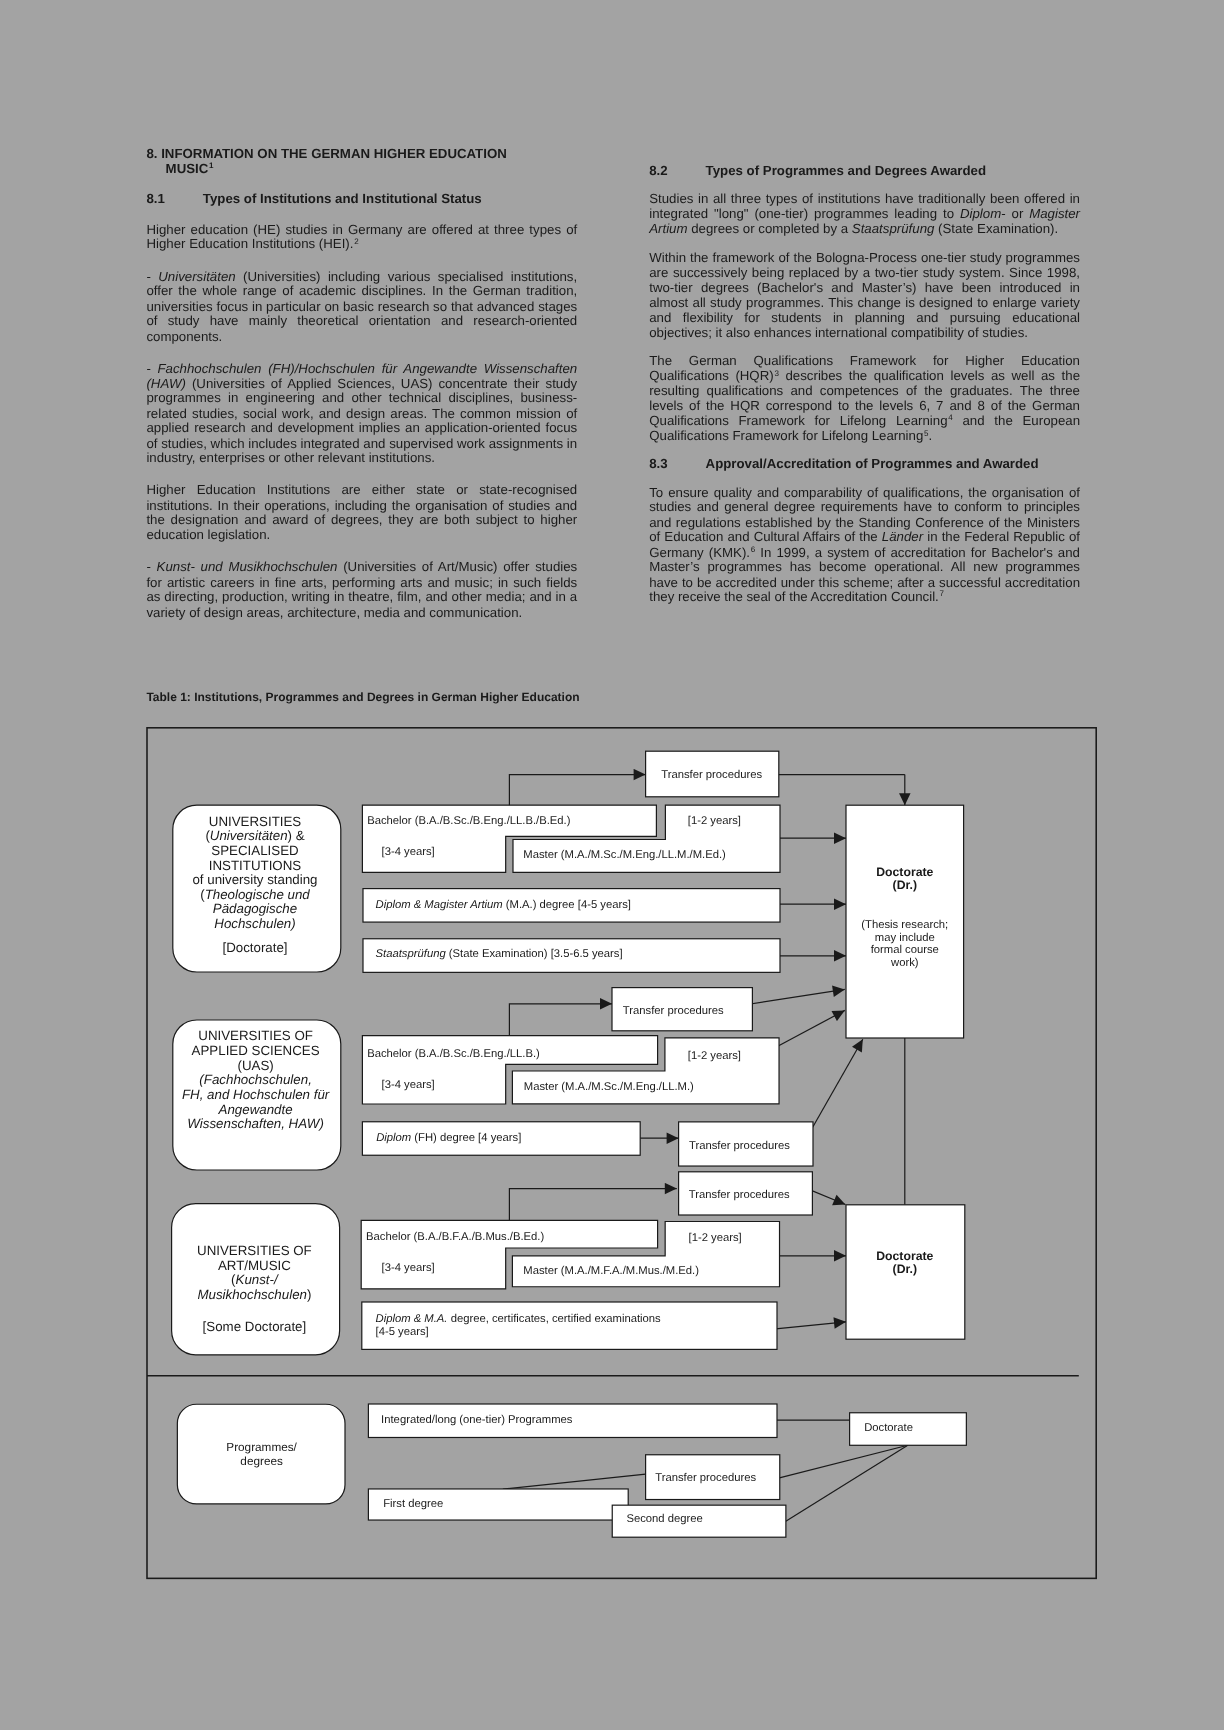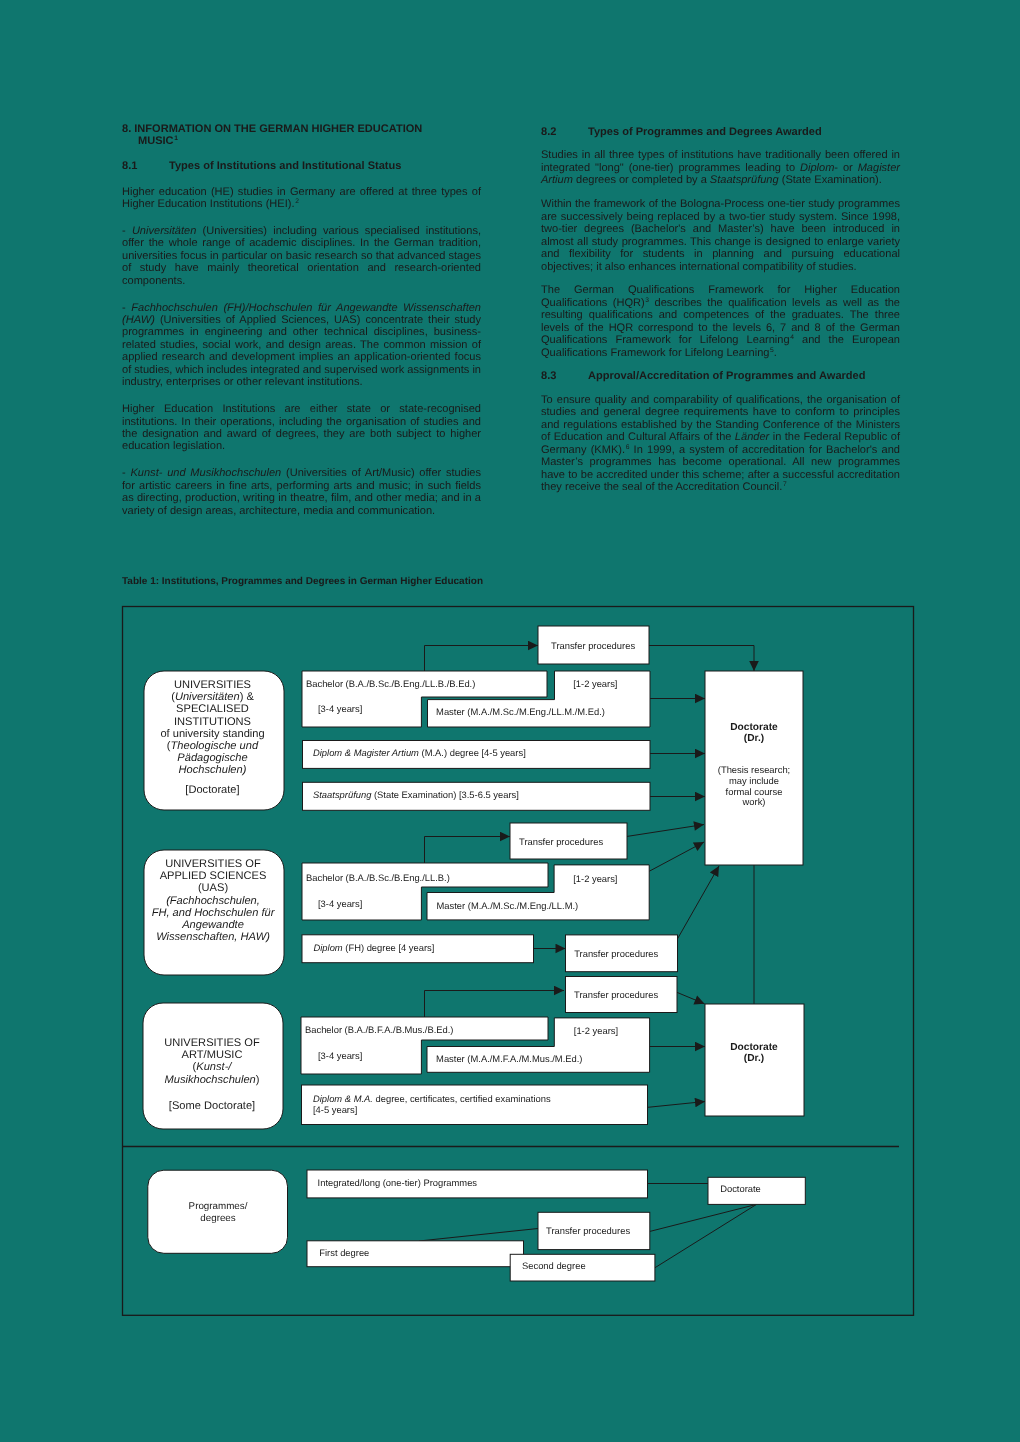--- a/index.html
+++ b/index.html
@@ -1,21 +1,21 @@
 <!DOCTYPE html>
 <html><head>
 <meta charset="utf-8">
 <title>Information on the German Higher Education System</title>
 <style>
   html,body{margin:0;padding:0;background:#fff;}
   body{width:1020px;height:1442px;font-family:"Liberation Sans",sans-serif;color:#1a1a1a;-webkit-font-smoothing:antialiased;text-rendering:geometricPrecision;}
-  .page{position:relative;width:1020px;height:1442px;overflow:hidden;background:#0f766e;}
+  .page{position:relative;width:1020px;height:1442px;overflow:hidden;background:#a3a3a3;}
   .col{position:absolute;width:359px;font-size:11.05px;line-height:12.42px;text-align:justify;}
   .colL{left:122px;top:122.5px;}
-  .colR{left:541px;top:126px;line-height:12.45px;}
+  .colR{left:541px;top:137px;line-height:12.45px;}
   .hdr{font-weight:bold;margin:0 0 13px 0;line-height:12.25px;}
   .hdr .l2{display:block;padding-left:16px;}
   .sec{font-weight:bold;margin:0 0 13.4px 0;display:block;line-height:12.3px;}
   .sec .num{display:inline-block;width:47px;}
   p.par{margin:0 0 14.5px 0;}
   .colR p.par{margin:0 0 11.4px 0;}
   .colR .sec{margin:0 0 11.2px 0;}
   i{font-style:italic;}
   sup{font-size:6.7px;vertical-align:baseline;position:relative;top:-3.9px;line-height:0;padding-left:0.6px;}
   .tabcap{position:absolute;left:122px;top:575.5px;font-size:10px;font-weight:bold;}

